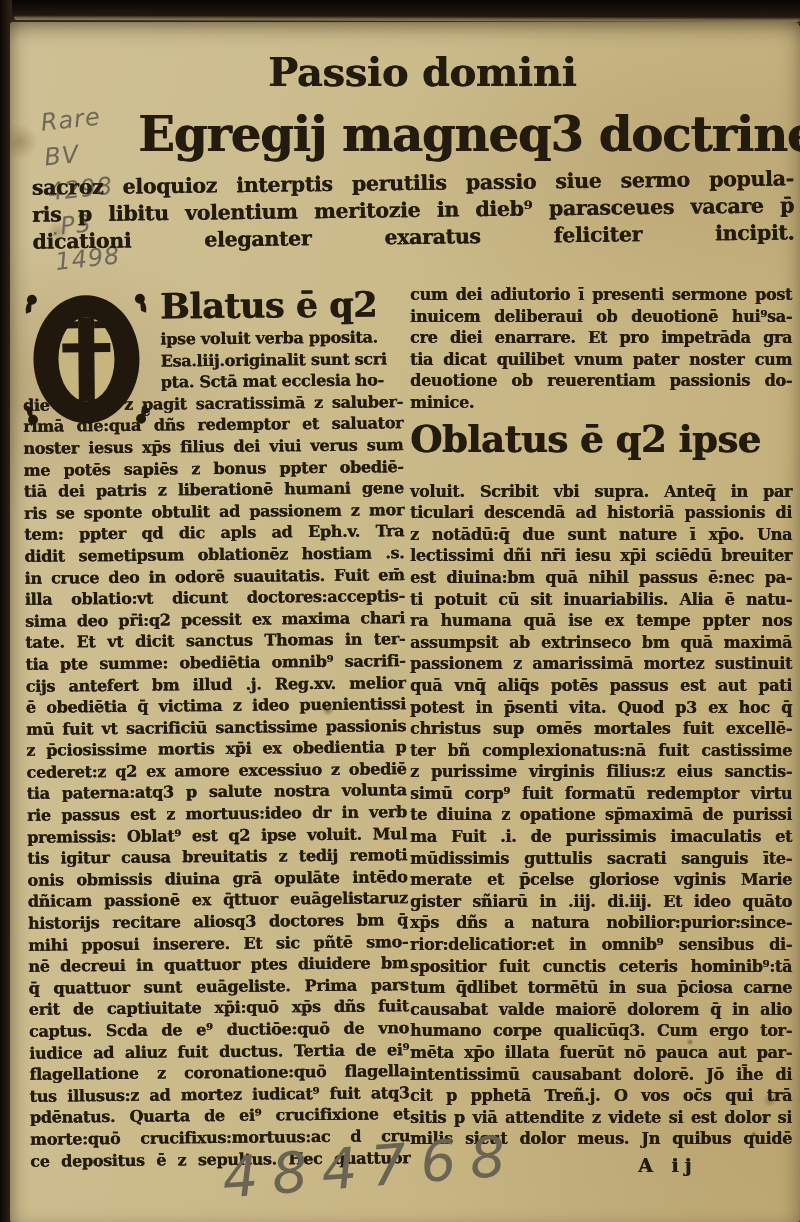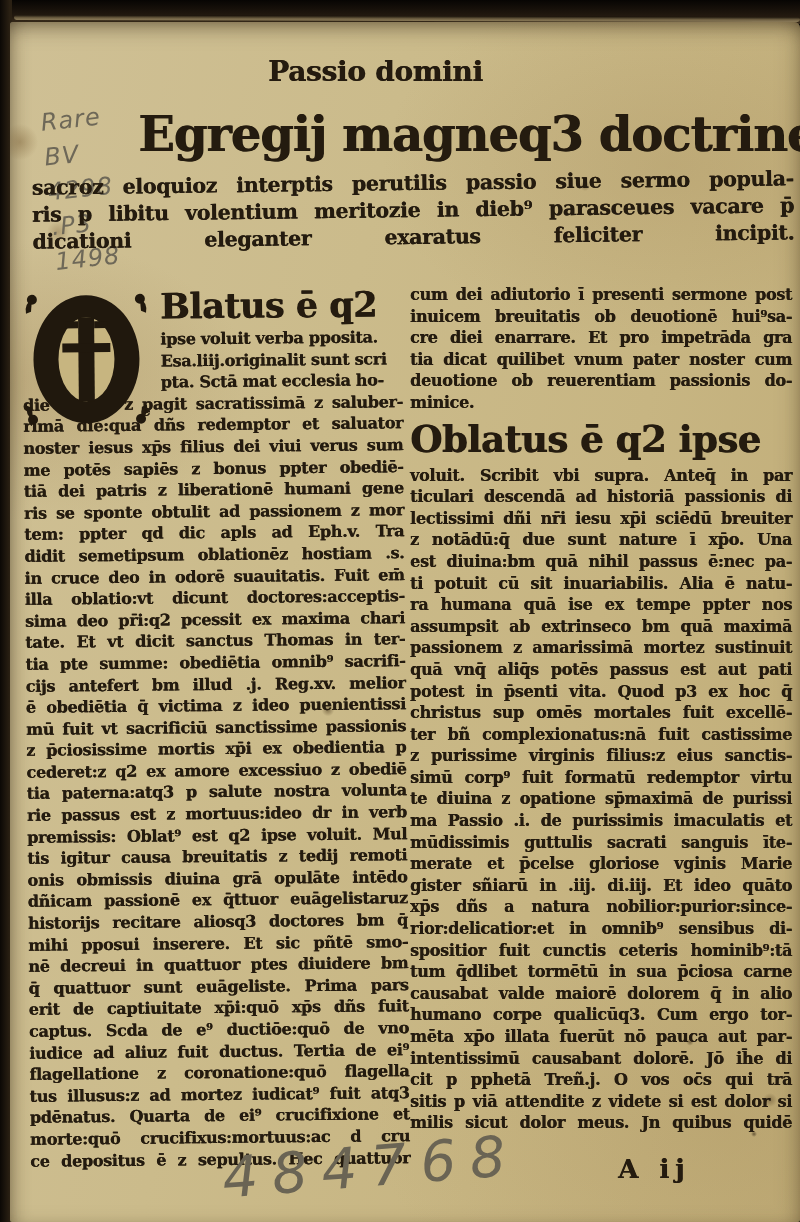--- a/index.html
+++ b/index.html
@@ -34,21 +34,21 @@
       radial-gradient(circle 5px at 680px 1020px, rgba(60,44,22,.55), rgba(0,0,0,0) 75%),
       radial-gradient(circle 10px at 760px 1078px, rgba(66,48,24,.4), rgba(0,0,0,0) 70%),
       radial-gradient(circle 4px at 744px 1112px, rgba(50,36,18,.6), rgba(0,0,0,0) 75%),
       radial-gradient(circle 16px at 48px 210px, rgba(120,92,50,.35), rgba(0,0,0,0) 70%),
       radial-gradient(circle 26px at 10px 120px, rgba(118,90,48,.4), rgba(0,0,0,0) 70%);
   }
   
   .ink{color:#241b0f;font-weight:700;letter-spacing:-.3px;}
   .header-title{
     position:absolute;left:258px;top:28px;width:320px;
-    font-size:28px;line-height:44px;white-space:nowrap;
+    font-size:40px;line-height:44px;white-space:nowrap;
     text-shadow:.6px 0 0 #241b0f;
   }
   .main-title{
     position:absolute;left:128px;top:84px;width:660px;
     font-size:48px;line-height:56px;white-space:nowrap;
     text-shadow:.8px 0 0 #241b0f;letter-spacing:-1px;
   }
   .intro{
     position:absolute;left:22px;top:148px;width:762px;
     font-size:20.5px;line-height:27px;transform:rotate(-.7deg);
@@ -62,24 +62,24 @@
   .col .tl{text-align:justify;text-align-last:justify;}
   .col .tl.short{text-align-last:left;}
   .col-left{left:16px;width:380px;transform:rotate(-.55deg);}
   .col-right{left:400px;width:382px;}
   
   .initial-block{float:left;width:130px;height:106px;position:relative;margin-right:8px;}
   .initial-block svg{position:absolute;left:0;top:2px;overflow:visible;}
   .guide-letter{position:absolute;left:118px;top:116px;font-size:15px;}
   .opening-line{font-size:35px;line-height:44px;letter-spacing:-.5px;white-space:nowrap;
     text-shadow:.7px 0 0 #241b0f;}
-  .section-heading{font-size:37px;line-height:48px;margin:1px 0 2px 0;white-space:nowrap;
+  .section-heading{font-size:37px;line-height:48px;margin:1px 0 18px 0;white-space:nowrap;
     text-shadow:.8px 0 0 #241b0f;letter-spacing:-.5px;}
   .signature-mark{
-    position:absolute;left:608px;top:1132px;font-size:26px;letter-spacing:6px;
+    position:absolute;left:628px;top:1132px;font-size:19px;letter-spacing:6px;
     text-shadow:.5px 0 0 #241b0f;
   }
   
   .hand{font-family:"DejaVu Sans", sans-serif;font-style:italic;font-weight:400;color:#6e6858;}
   .call-number{
     position:absolute;left:38px;top:80px;font-size:24px;line-height:35px;
     transform:rotate(-6deg);letter-spacing:1px;
   }
   .call-number .tl{text-align:left;text-align-last:left;}
   .accession-number{
@@ -186,45 +186,45 @@
         <div class="tl">tus illusus:z ad mortez iudicat⁹ fuit atq3</div>
         <div class="tl">pdēnatus. Quarta de ei⁹ crucifixione et</div>
         <div class="tl">morte:quō crucifixus:mortuus:ac d cru</div>
         <div class="tl">ce depositus ē z sepultus. Hec quattuor</div>
       </div>
   </div>
 
   <div class="ink col col-right">
     <div>
         <div class="tl">cum dei adiutorio ī presenti sermone post</div>
-        <div class="tl">inuicem breuitatis ob deuotionē hui⁹sa-</div>
+        <div class="tl">inuicem deliberaui ob deuotionē hui⁹sa-</div>
         <div class="tl">cre diei enarrare. Et pro impetrāda gra</div>
         <div class="tl">tia dicat quilibet vnum pater noster cum</div>
         <div class="tl">deuotione ob reuerentiam passionis do-</div>
         <div class="tl short">minice.</div>
       </div>
     <div class="section-heading">Oblatus ē q2 ipse</div>
     <div>
         <div class="tl">voluit. Scribit vbi supra. Anteq̄ in par</div>
         <div class="tl">ticulari descendā ad historiā passionis di</div>
+        <div class="tl">z notādū:q̄ due sunt nature ī xp̄o. Una</div>
         <div class="tl">lectissimi dñi nr̄i iesu xp̄i sciēdū breuiter</div>
-        <div class="tl">z notādū:q̄ due sunt nature ī xp̄o. Una</div>
         <div class="tl">est diuina:bm quā nihil passus ē:nec pa-</div>
         <div class="tl">ti potuit cū sit inuariabilis. Alia ē natu-</div>
         <div class="tl">ra humana quā ise ex tempe ppter nos</div>
         <div class="tl">assumpsit ab extrinseco bm quā maximā</div>
         <div class="tl">passionem z amarissimā mortez sustinuit</div>
         <div class="tl">quā vnq̄ aliq̄s potēs passus est aut pati</div>
         <div class="tl">potest in p̄senti vita. Quod p3 ex hoc q̄</div>
         <div class="tl">christus sup omēs mortales fuit excellē-</div>
         <div class="tl">ter bñ complexionatus:nā fuit castissime</div>
         <div class="tl">z purissime virginis filius:z eius sanctis-</div>
         <div class="tl">simū corp⁹ fuit formatū redemptor virtu</div>
         <div class="tl">te diuina z opatione sp̄maximā de purissi</div>
-        <div class="tl">ma Passio .i. de purissimis imaculatis et</div>
+        <div class="tl">ma Fuit .i. de purissimis imaculatis et</div>
         <div class="tl">mūdissimis guttulis sacrati sanguis īte-</div>
         <div class="tl">merate et p̄celse gloriose vginis Marie</div>
         <div class="tl">gister sñiarū in .iij. di.iij. Et ideo quāto</div>
         <div class="tl">xp̄s dñs a natura nobilior:purior:since-</div>
         <div class="tl">rior:delicatior:et in omnib⁹ sensibus di-</div>
         <div class="tl">spositior fuit cunctis ceteris hominib⁹:tā</div>
         <div class="tl">tum q̄dlibet tormētū in sua p̄ciosa carne</div>
         <div class="tl">causabat valde maiorē dolorem q̄ in alio</div>
         <div class="tl">humano corpe qualicūq3. Cum ergo tor-</div>
         <div class="tl">mēta xp̄o illata fuerūt nō pauca aut par-</div>

